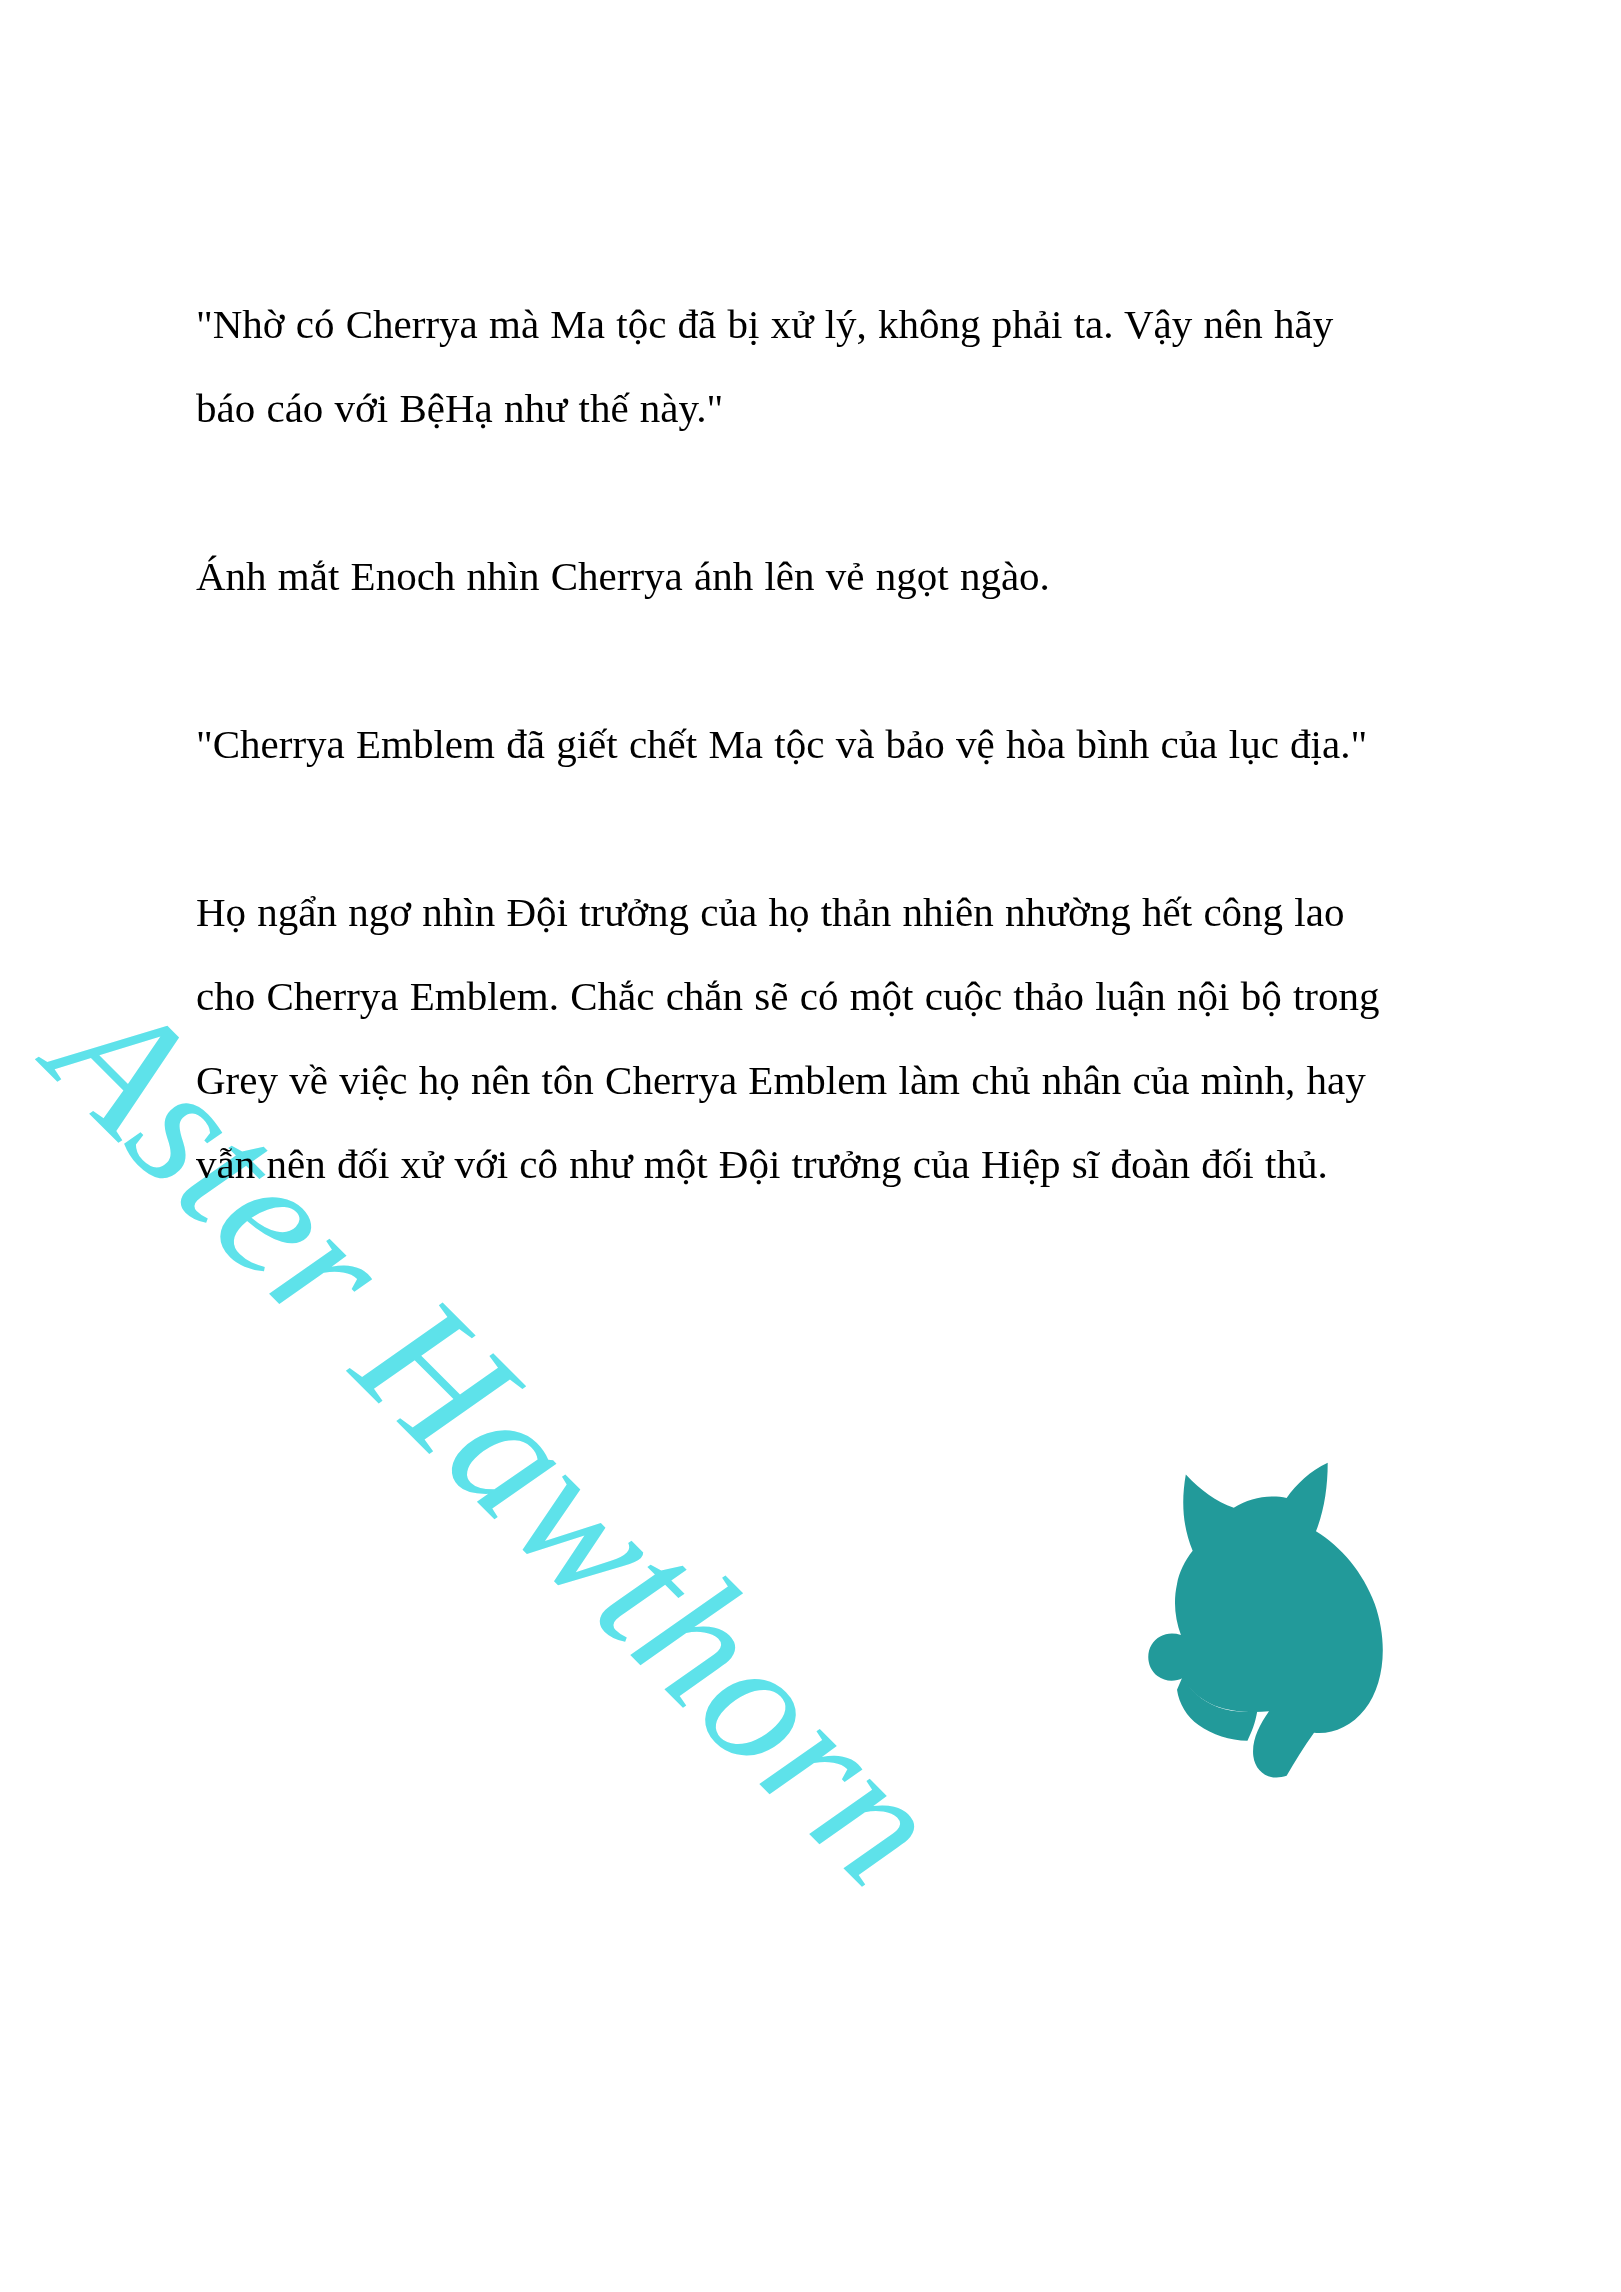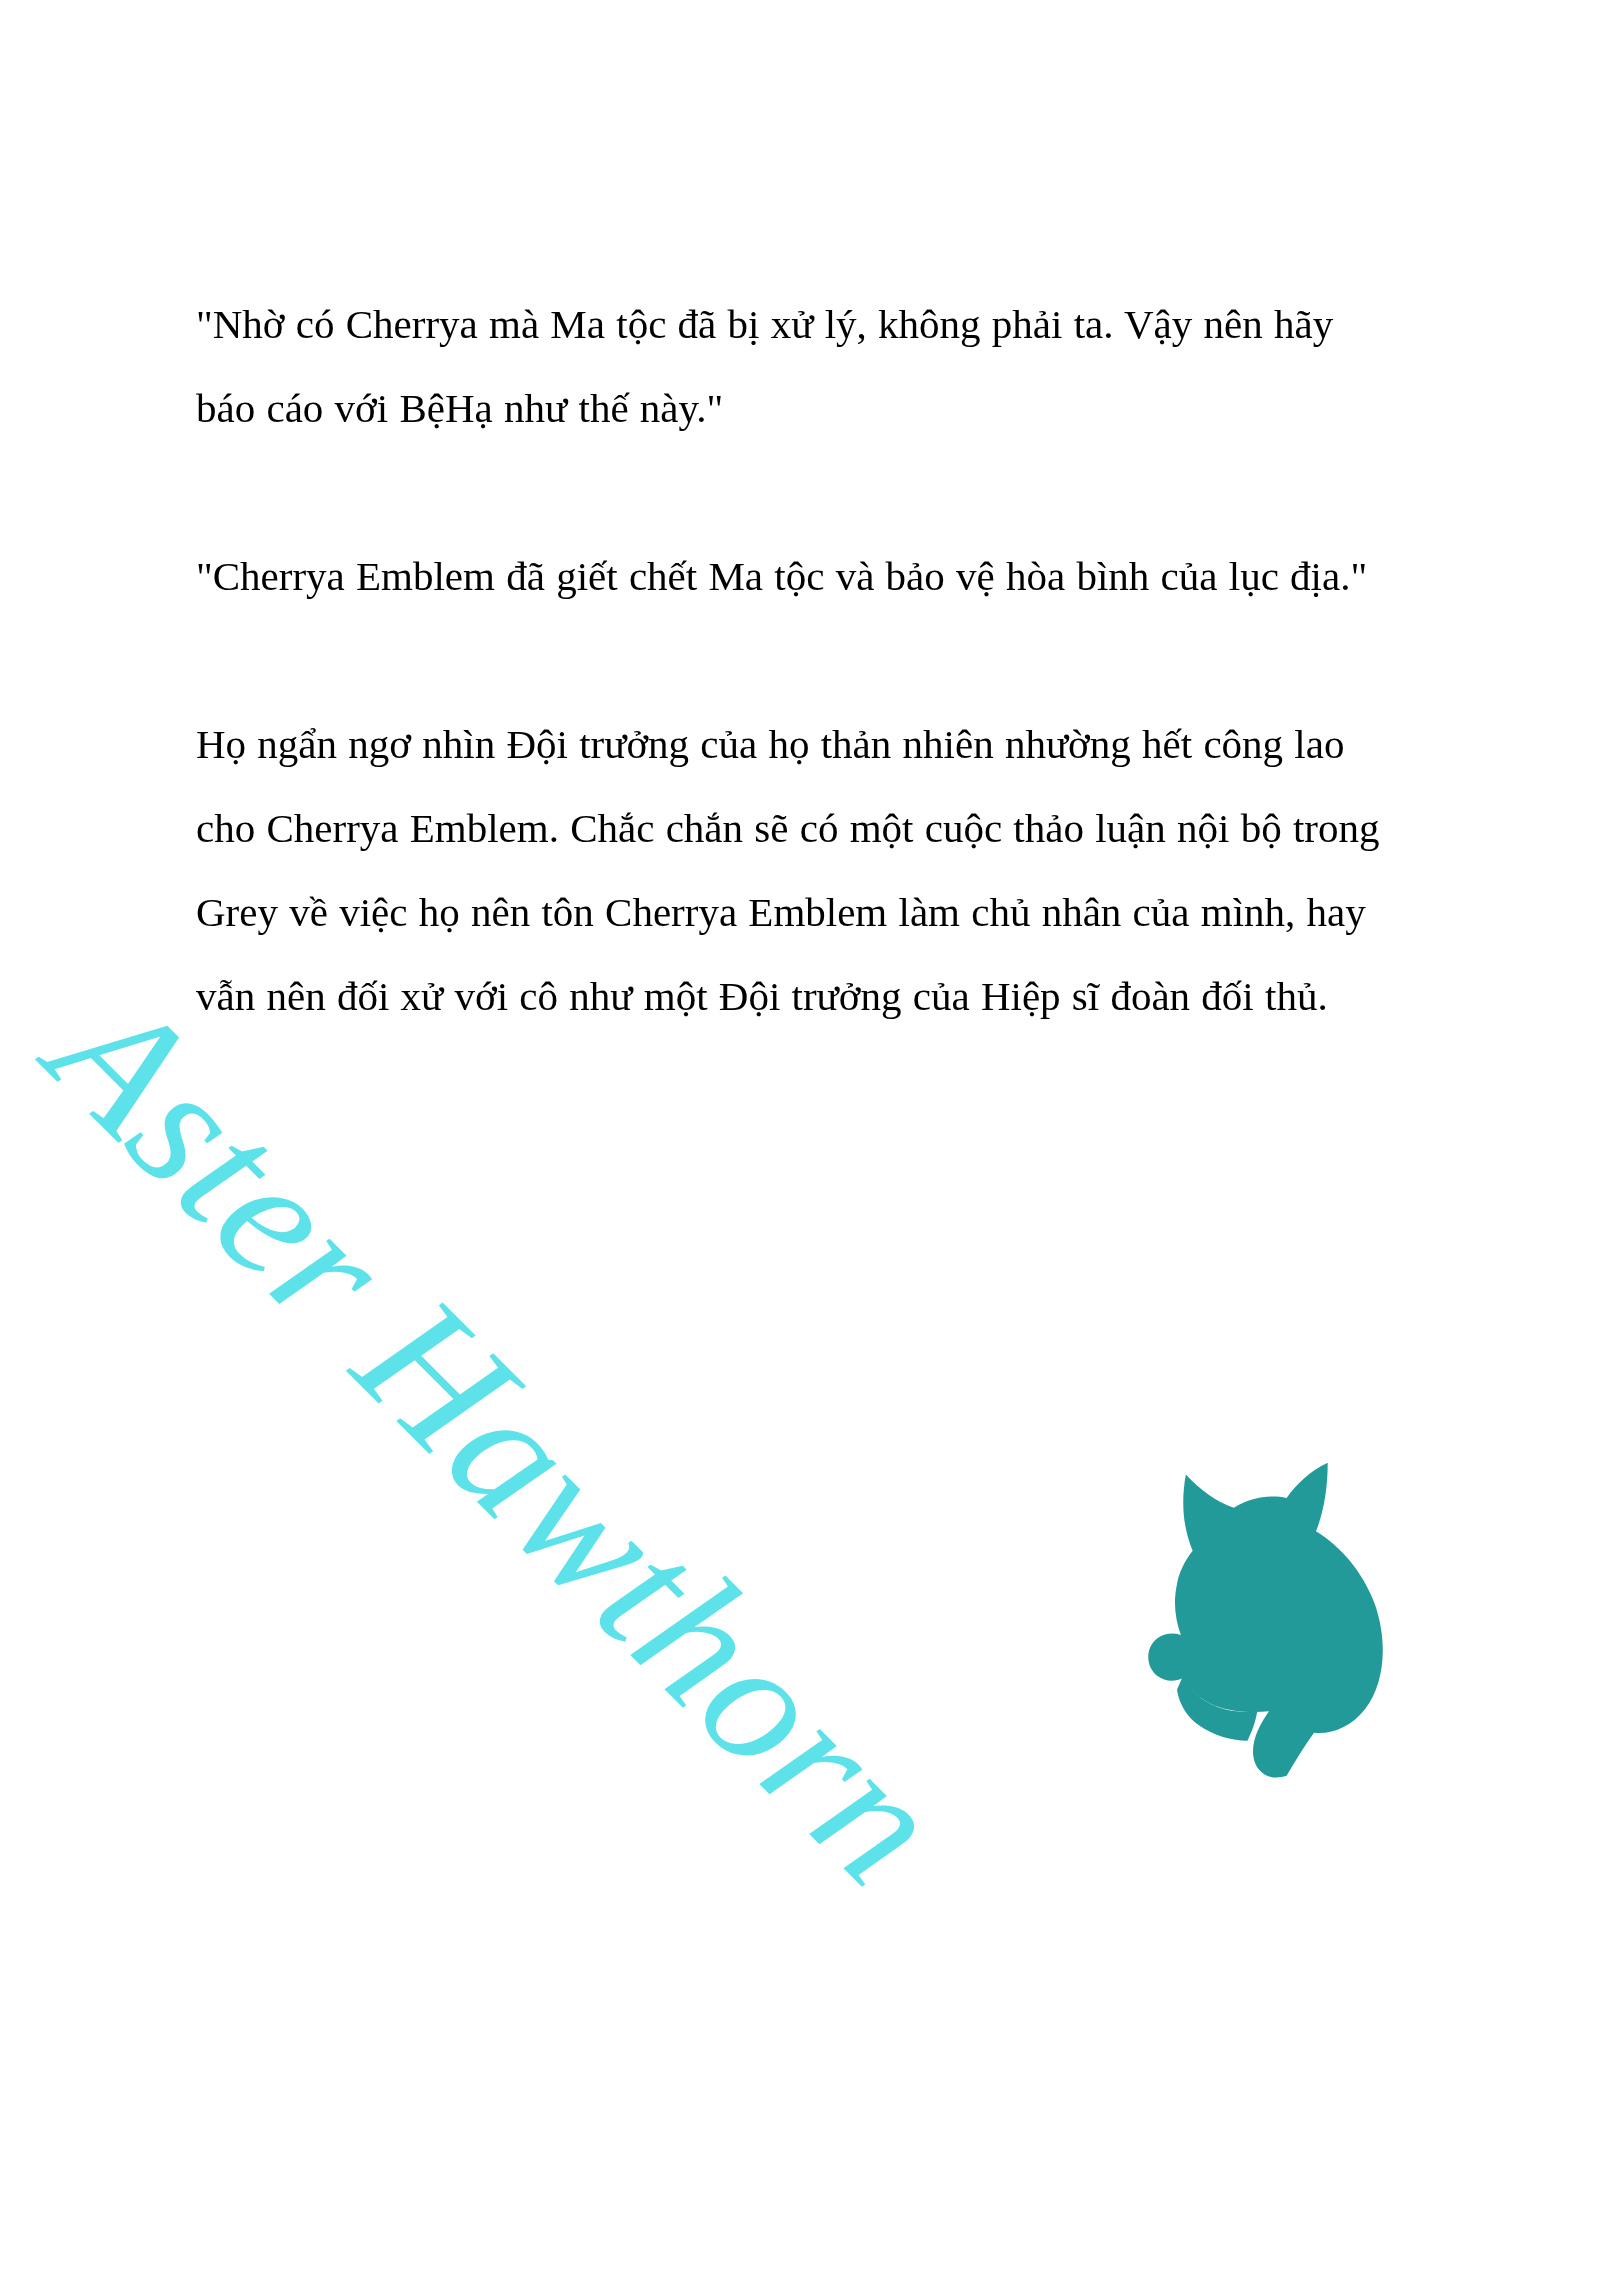--- a/index.html
+++ b/index.html
@@ -113,18 +113,19 @@
                C 58,254 72,266 88,272
                C 100,276 114,278 128,276
                C 126,288 122,298 118,306
                C 100,306 82,300 68,290
                C 56,282 48,268 46,254 Z"></path>
     </g>
   </svg>
 
   <div id="text-column">
     <p class="paragraph">"Nhờ có Cherrya mà Ma tộc đã bị xử lý, không phải ta. Vậy nên hãy báo cáo với BệHạ như thế này."</p>
+    <p class="paragraph">Ánh mắt Enoch nhìn Cherrya ánh lên vẻ ngọt ngào.</p>
     <p class="paragraph">"Cherrya Emblem đã giết chết Ma tộc và bảo vệ hòa bình của lục địa."</p>
     <p class="paragraph">Họ ngẩn ngơ nhìn Đội trưởng của họ thản nhiên nhường hết công lao cho Cherrya Emblem. Chắc chắn sẽ có một cuộc thảo luận nội bộ trong Grey về việc họ nên tôn Cherrya Emblem làm chủ nhân của mình, hay vẫn nên đối xử với cô như một Đội trưởng của Hiệp sĩ đoàn đối thủ.</p>
   </div>
 
 </div>
 
 
 </body></html>

